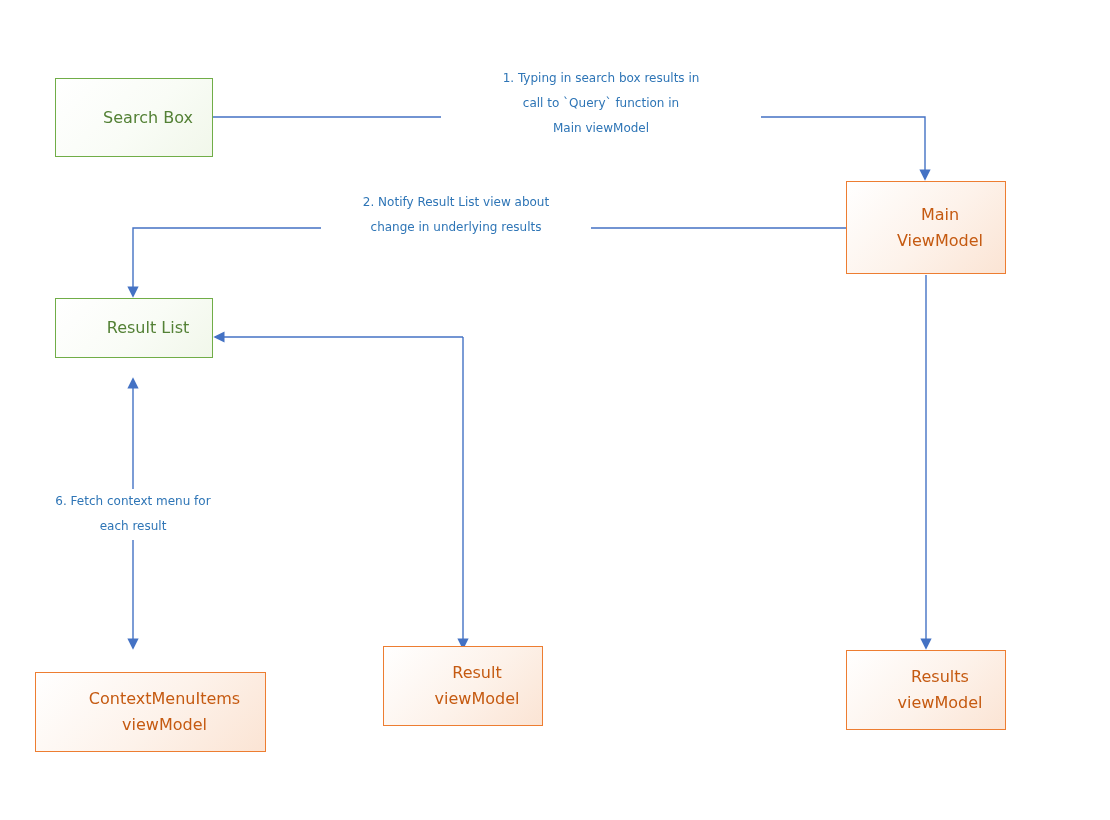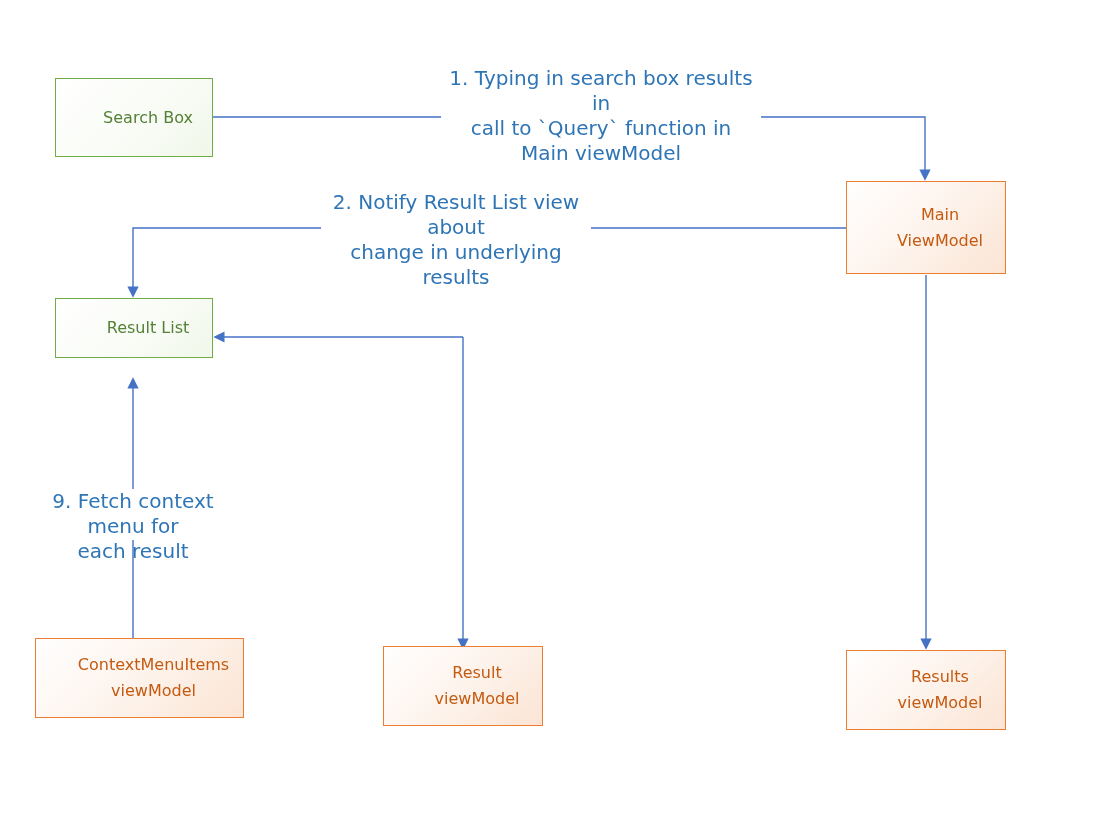--- a/index.html
+++ b/index.html
@@ -25,21 +25,21 @@
     stroke: #4472C4;
     stroke-width: 1.4;
   }
   .arrowhead { fill: #4472C4; }
 
   .step-label {
     position: absolute;
     z-index: 2;
     background: #ffffff;
     color: #2E75B6;
-    font-size: 20px;
+    font-size: 12px;
     line-height: 25px;
     text-align: center;
     white-space: pre-line;
   }
   #lbl1 { left: 441px; top: 66px;  width: 320px; height: 77px; }
   #lbl2 { left: 766px; top: 438px; width: 320px; height: 51px; }
   #lbl3 { left: 321px; top: 190px; width: 270px; height: 51px; }
   #lbl4 { left: 330px; top: 344px; width: 272px; height: 51px; }
   #lbl5 { left: 23px;  top: 489px; width: 220px; height: 51px; }
 
@@ -62,21 +62,21 @@
     background: linear-gradient(135deg, #ffffff 0%, #f9fcf6 55%, #f1f7ea 100%);
   }
   .node.orange {
     border: 1.5px solid #ED7D31;
     color: #C55A11;
     background: linear-gradient(135deg, #ffffff 0%, #fdf2ea 55%, #fbe4d4 100%);
   }
   #node-search    { left: 55px;  top: 78px;  width: 158px; height: 79px; }
   #node-mainvm    { left: 846px; top: 181px; width: 160px; height: 93px; }
   #node-resultlist{ left: 55px;  top: 298px; width: 158px; height: 60px; }
-  #node-ctxmenu   { left: 35px;  top: 638px; width: 209px; height: 80px; }
+  #node-ctxmenu   { left: 35px;  top: 672px; width: 231px; height: 80px; }
   #node-resultvm  { left: 383px; top: 646px; width: 160px; height: 80px; }
   #node-resultsvm { left: 846px; top: 650px; width: 160px; height: 80px; }
 </style>
 </head>
 <body>
 
 <div class="canvas">
 
   <svg class="arrows" width="1110" height="820" viewBox="0 0 1110 820">
     <defs>
@@ -96,21 +96,21 @@
 
     <path class="line" d="M133,515 L133,379" marker-end="url(#arrow)"></path>
     <path class="line" d="M133,515 L133,648" marker-end="url(#arrow)"></path>
   </svg>
 
   <div class="step-label" id="lbl1">1. Typing in search box results in
 call to `Query` function in
 Main viewModel</div>
   <div class="step-label" id="lbl3">2. Notify Result List view about
 change in underlying results</div>
-  <div class="step-label" id="lbl5">9. Fetch context menu for
+  <div class="step-label" id="lbl5">6. Fetch context menu for
 each result</div>
 
   <div class="node green" id="node-search">
     <span>Search Box</span>
   </div>
 
   <div class="node orange" id="node-mainvm">
     <span>Main
 ViewModel</span>
   </div>

